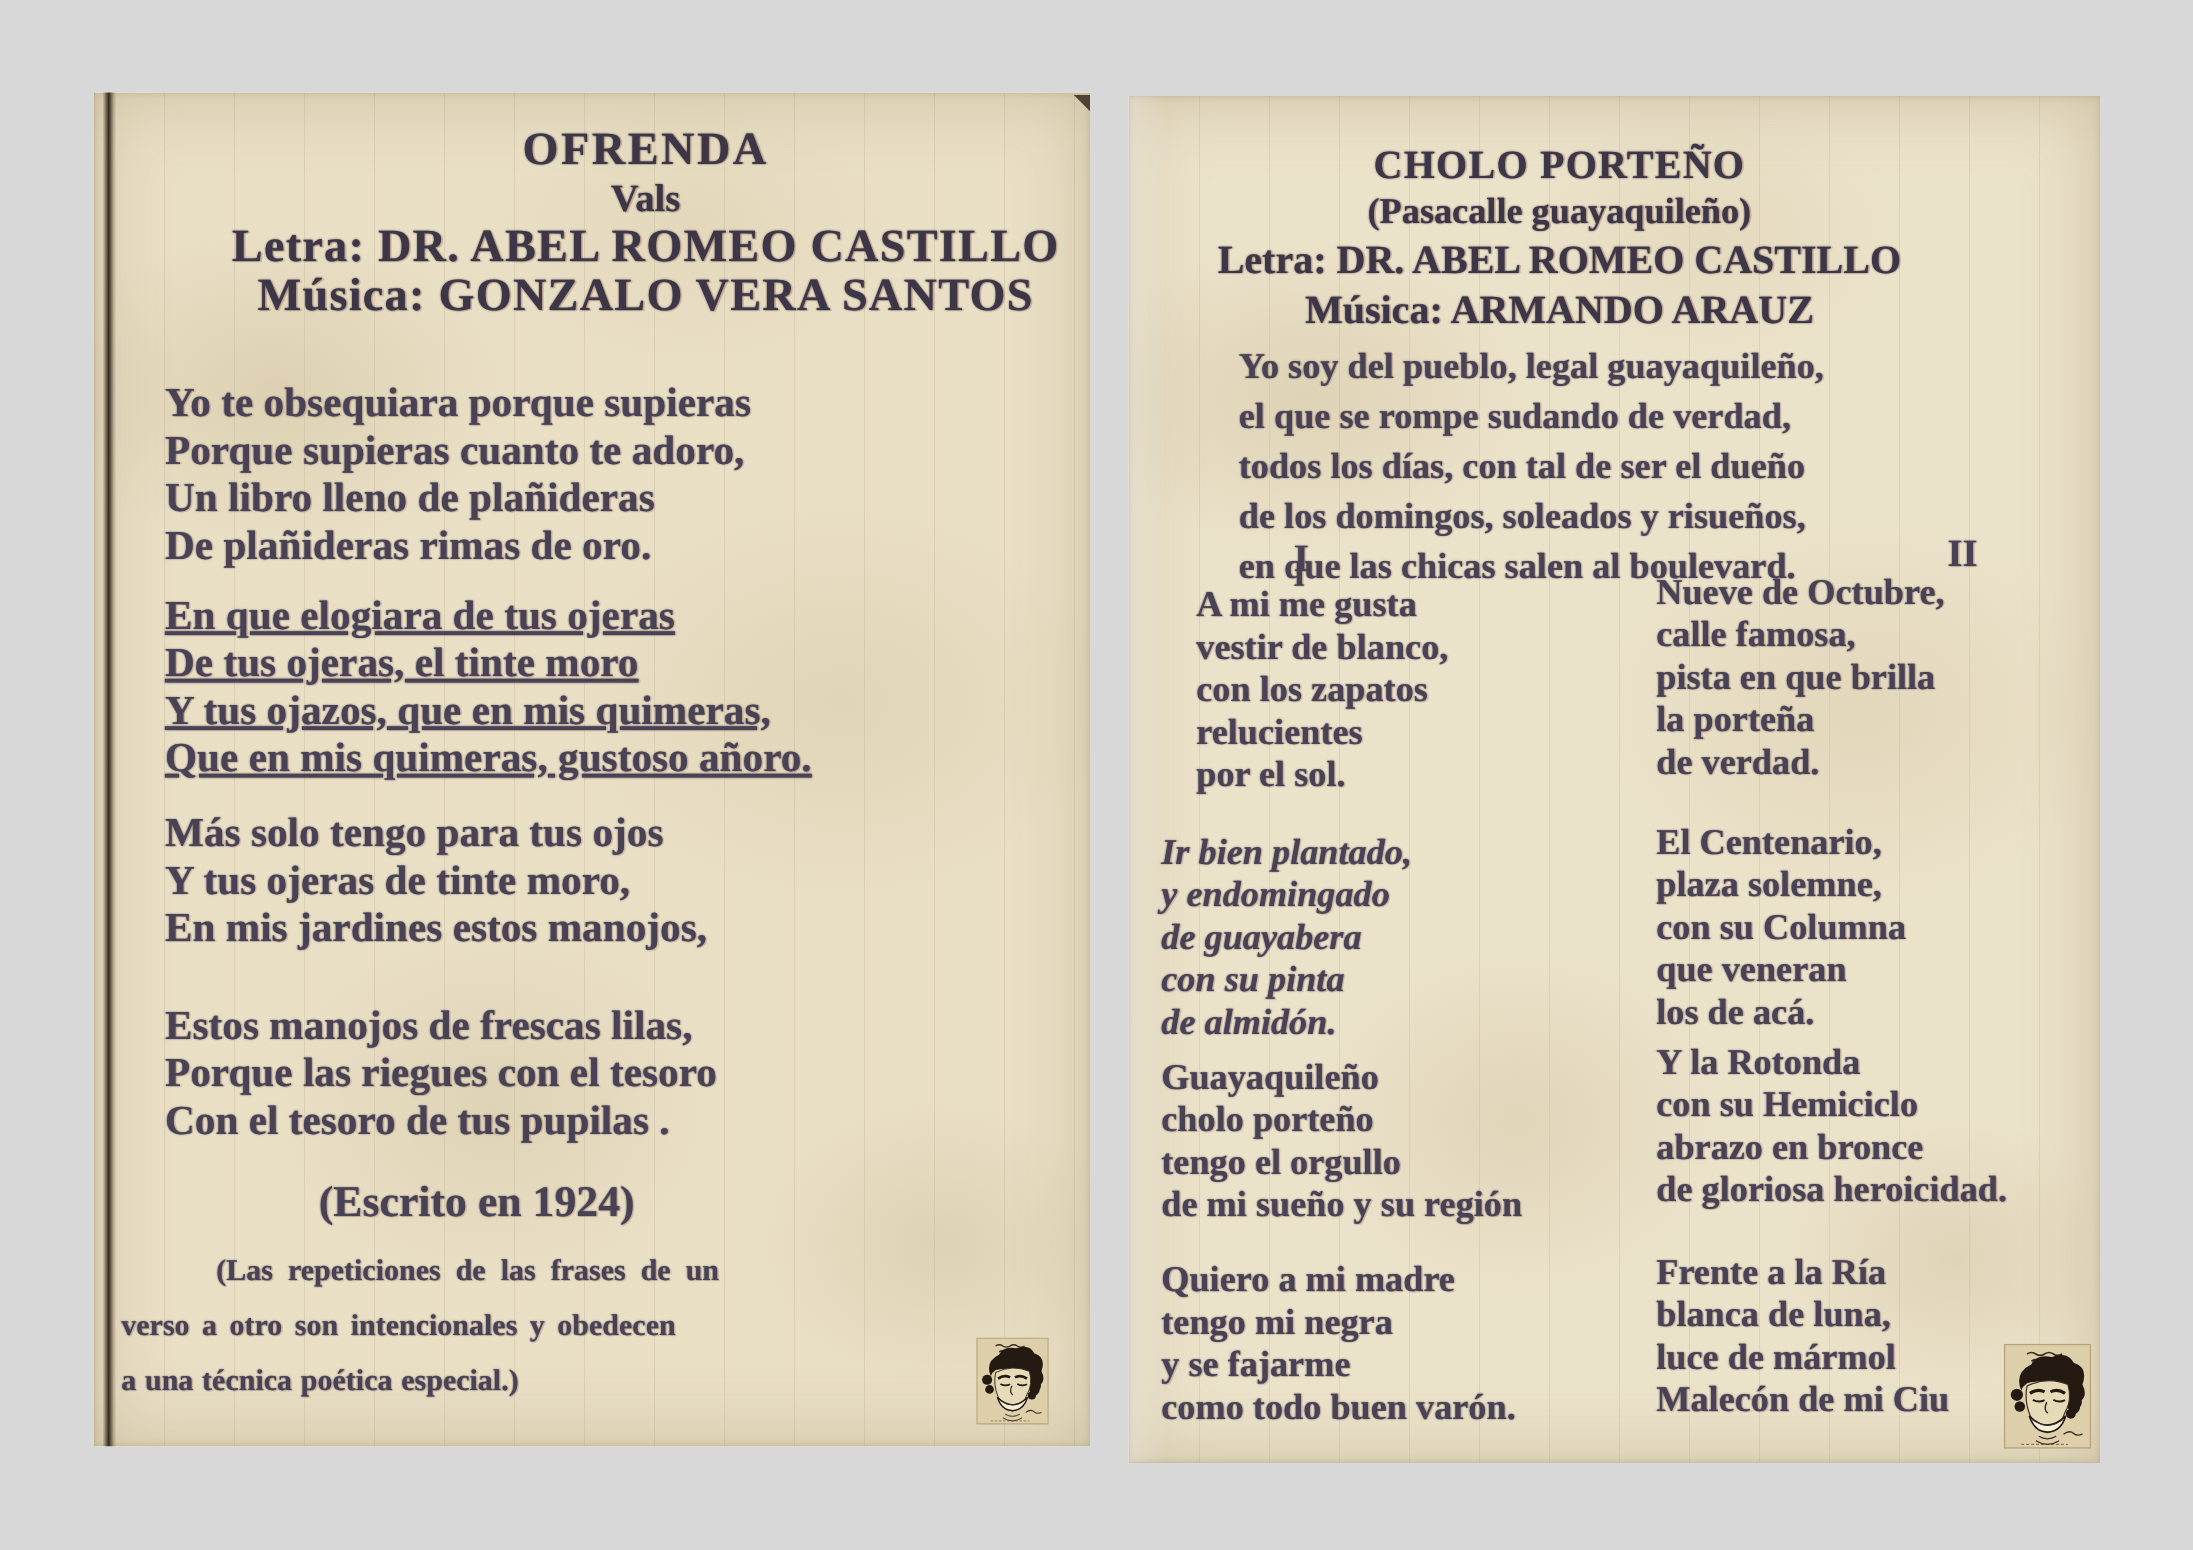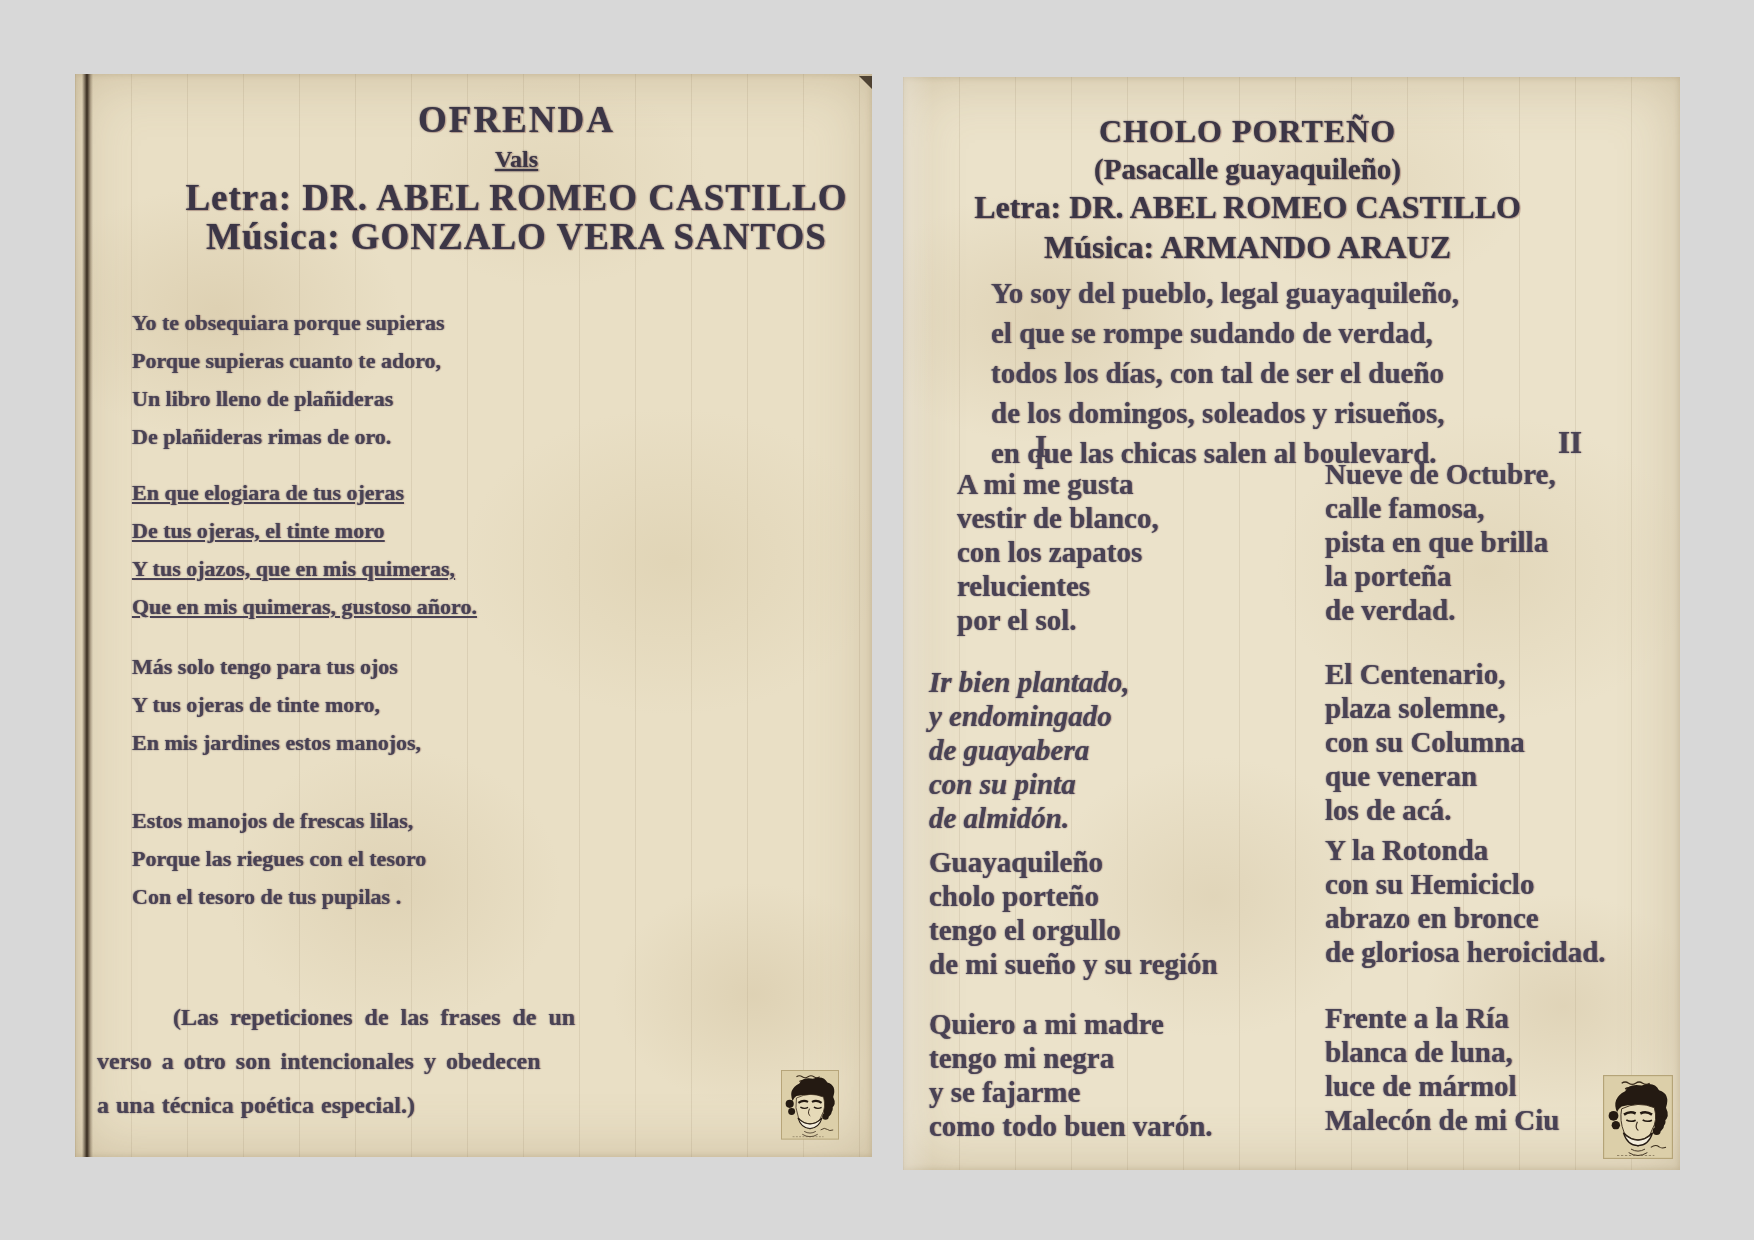--- a/index.html
+++ b/index.html
@@ -46,23 +46,23 @@
   }
   .header-ink{
     color:#3c3646;font-weight:700;
     text-shadow:0 0 1.6px rgba(60,52,70,.9), 1.5px .5px 0 rgba(140,55,40,.20);
   }
   .vline{white-space:nowrap;}
 
   
   .left-header{position:absolute;top:26px;left:0;right:0;text-align:center;padding-left:86px;}
   .left-title{font-size:37px;line-height:40px;letter-spacing:2px;}
-  .left-subtitle{font-size:24px;line-height:38px;text-decoration:underline;}
+  .left-subtitle{font-size:31px;line-height:38px;}
   .left-credit{font-size:37px;line-height:39px;letter-spacing:1px;}
-  .stanza{position:absolute;left:57px;font-size:22px;line-height:38px;}
+  .stanza{position:absolute;left:57px;font-size:33px;line-height:38px;}
   .stanza-1{top:230px;}
   .stanza-2{top:400px;text-decoration:underline;}
   .stanza-3{top:574px;}
   .stanza-4{top:728px;}
   .escrito{position:absolute;left:180px;top:868px;font-size:35px;}
   .footnote-line{position:absolute;left:22px;font-size:24px;white-space:nowrap;}
   .fn1{top:930px;padding-left:76px;word-spacing:6px;}
   .fn2{top:974px;word-spacing:4px;}
   .fn3{top:1018px;word-spacing:1px;}
 
@@ -125,20 +125,21 @@
         <div class="vline">Más solo tengo para tus ojos</div>
         <div class="vline">Y tus ojeras de tinte moro,</div>
         <div class="vline">En mis jardines estos manojos,</div>
       </div>
     <div class="stanza stanza-4 ink">
         <div class="vline">Estos manojos de frescas lilas,</div>
         <div class="vline">Porque las riegues con el tesoro</div>
         <div class="vline">Con el tesoro de tus pupilas .</div>
       </div>
 
+    <div class="escrito ink">(Escrito en 1924)</div>
 
     <div class="footnote-line fn1 ink">(Las repeticiones de las frases de un</div>
     <div class="footnote-line fn2 ink">verso a otro son intencionales y obedecen</div>
     <div class="footnote-line fn3 ink">a una técnica poética especial.)</div>
 
     <div class="stamp stamp-left">
       <svg viewBox="0 0 60 72" xmlns="http://www.w3.org/2000/svg">
         <rect x="0.5" y="0.5" width="59" height="71" fill="#dccfa9" stroke="#b5a478" stroke-width="1"></rect>
         <path d="M16 7 q3 -2 6 0 t6 0 t6 0 t6 0" fill="none" stroke="#3a2c1c" stroke-width="1.1"></path>
         <path d="M19 12 q3 -2 5 0 t5 0 t5 0" fill="none" stroke="#3a2c1c" stroke-width="1.3"></path>

